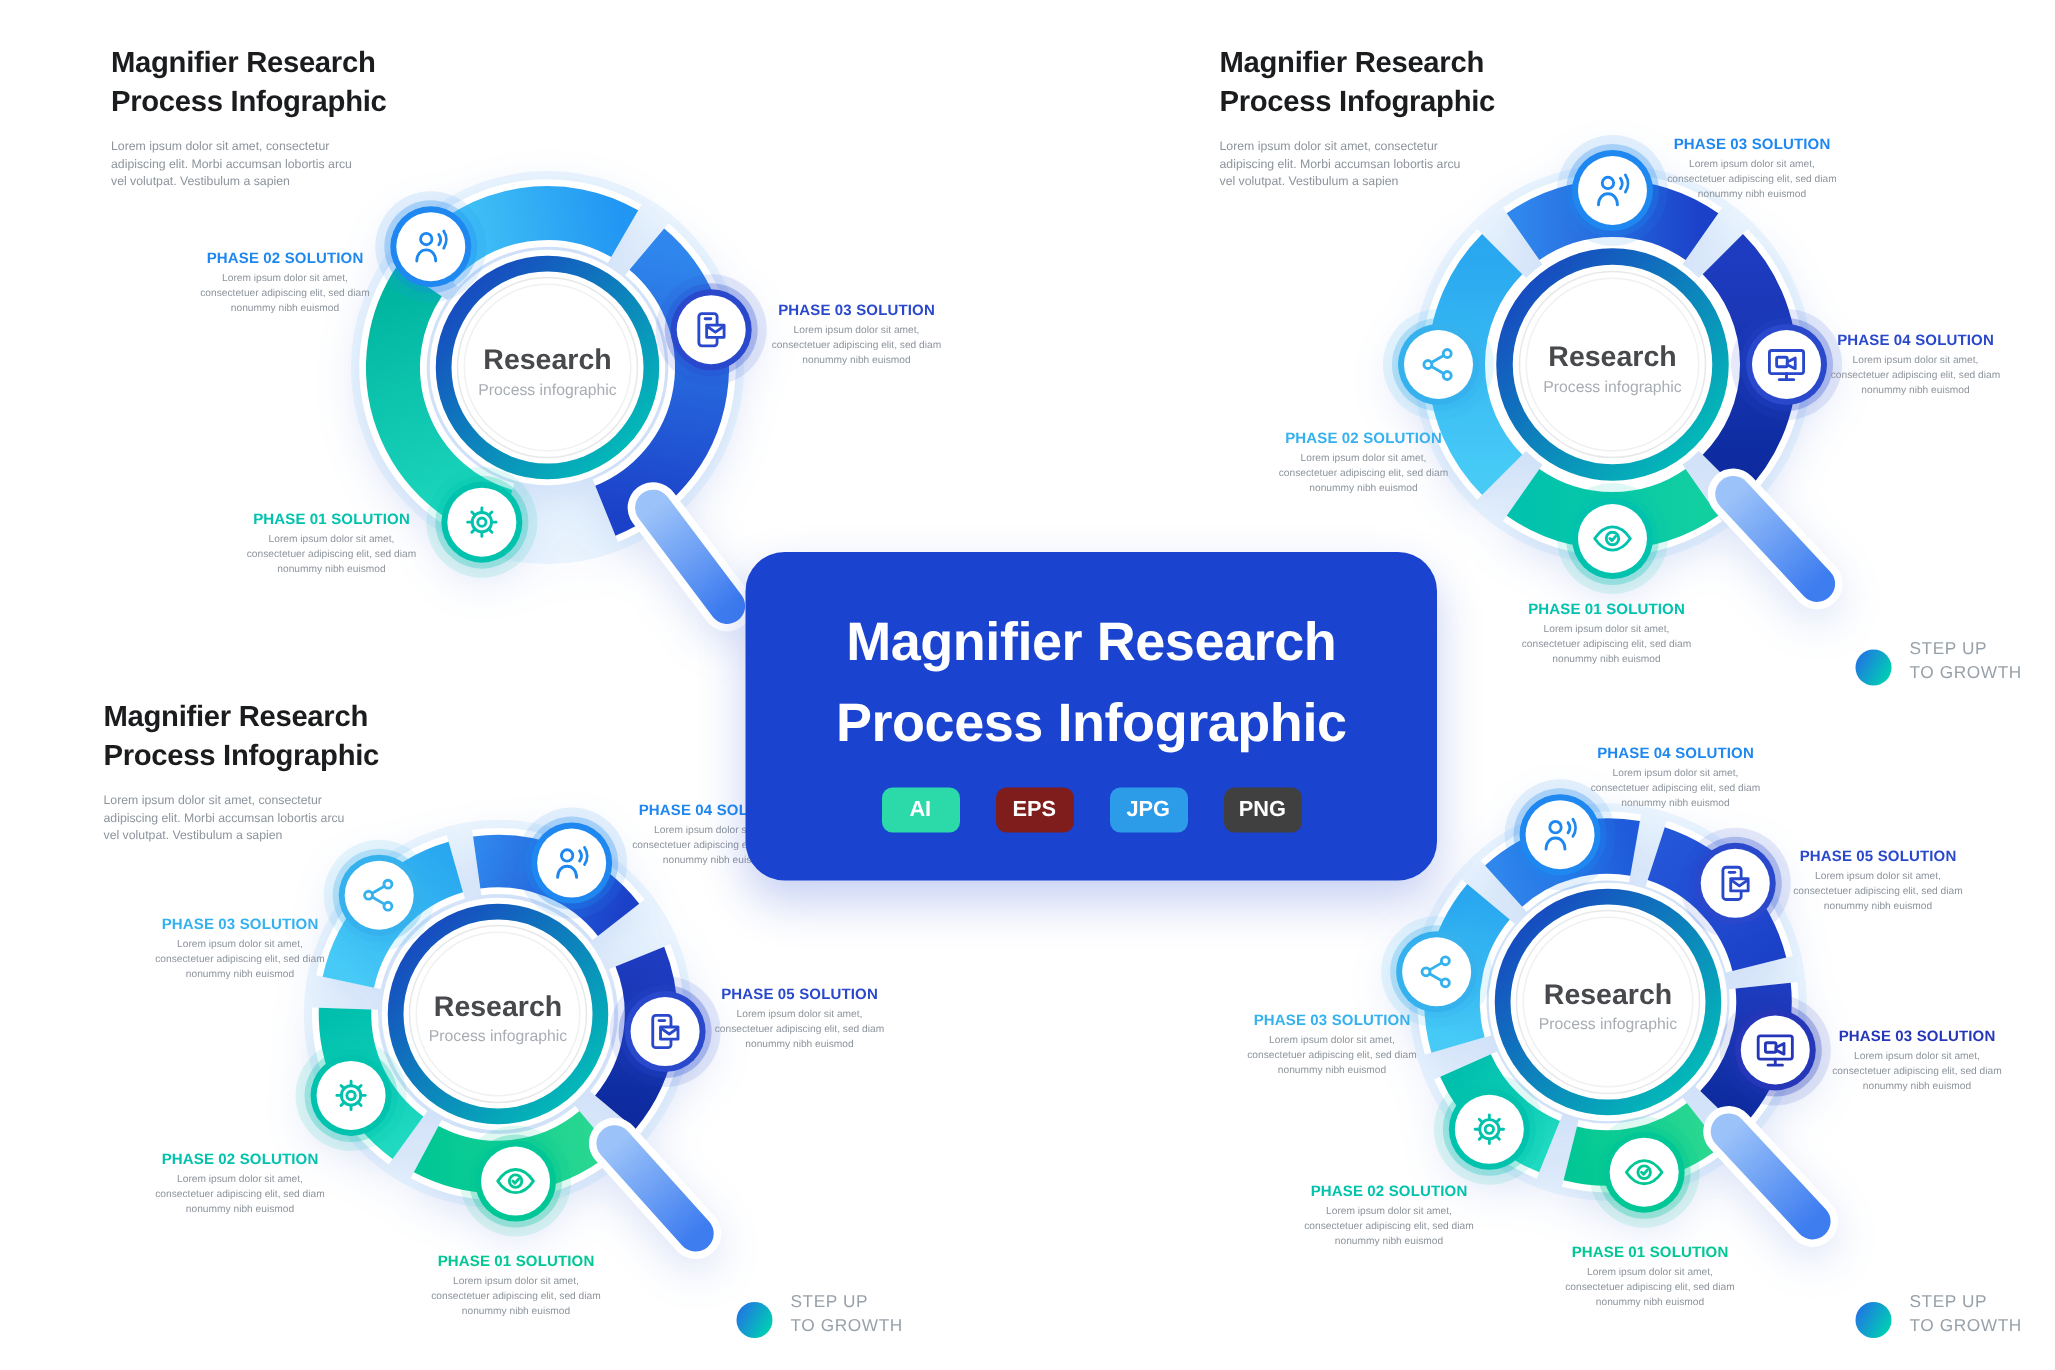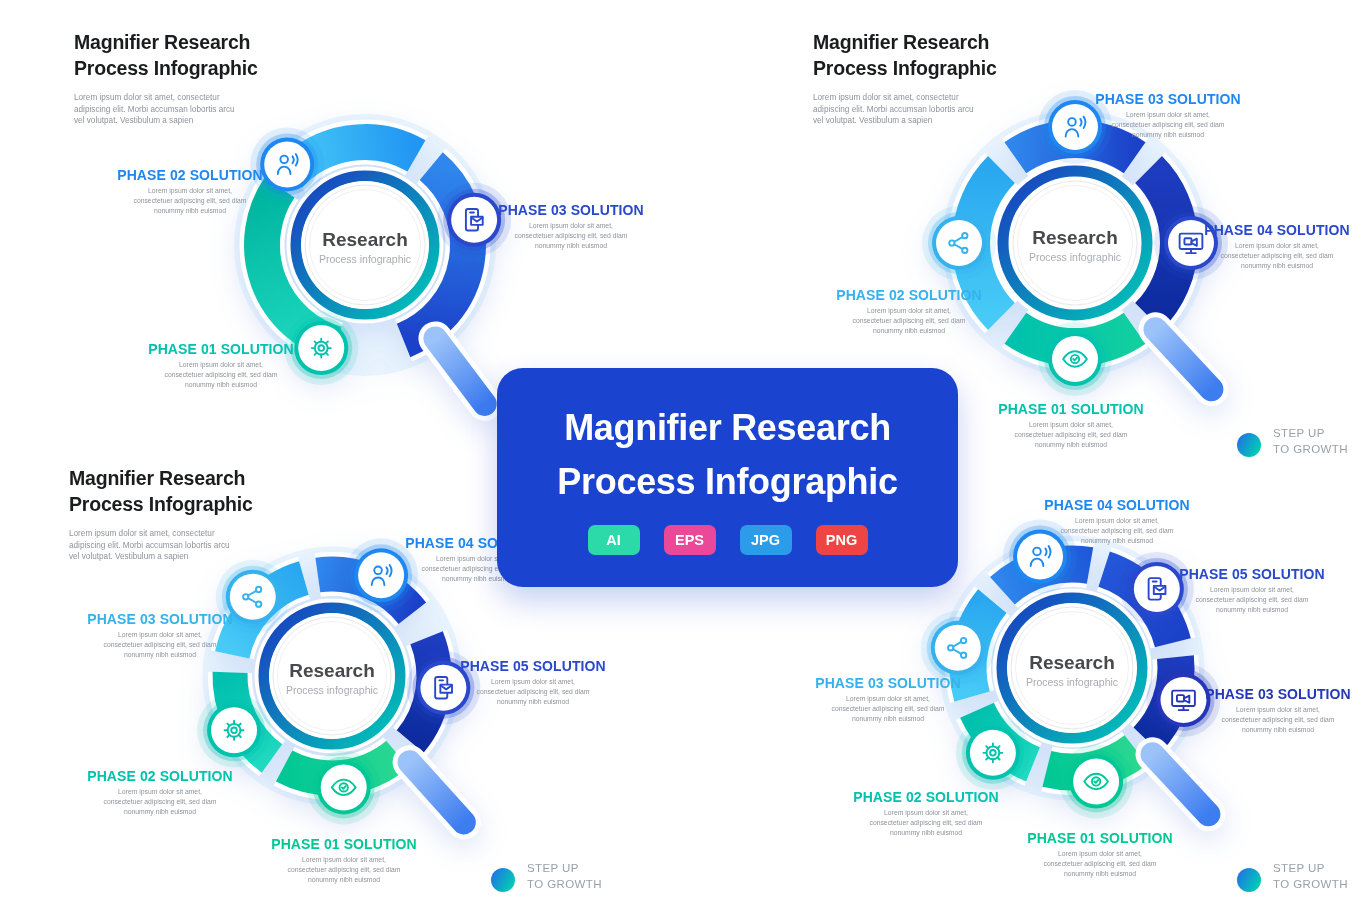--- a/index.html
+++ b/index.html
@@ -6,21 +6,21 @@
   body{width:1370px;height:913px;background:#ffffff;position:relative;overflow:hidden;
        font-family:"Liberation Sans",sans-serif;}
   .header{position:absolute;z-index:3}
   .header h1{margin:0;font-size:19.5px;line-height:25.5px;font-weight:bold;color:#1b1c1e;letter-spacing:-0.2px}
   .header p{margin:11px 0 0;width:172px;font-size:8.2px;line-height:1.42;color:#8d949c}
   .graphic{position:absolute;width:440px;height:440px;z-index:1}
   .graphic svg{filter:drop-shadow(0 9px 14px rgba(40,90,205,0.16))}
   .c-title{font-family:"Liberation Sans",sans-serif;font-weight:bold;font-size:19px;fill:#47494d}
   .c-sub{font-family:"Liberation Sans",sans-serif;font-size:10.5px;fill:#a8adb3}
   .phase-label{position:absolute;width:160px;text-align:center;z-index:2}
-  .phase-label h4{margin:0;font-size:14px;font-weight:bold;letter-spacing:0.1px}
+  .phase-label h4{margin:0;font-size:10px;font-weight:bold;letter-spacing:0.1px}
   .phase-label p{max-width:118px;margin:3px auto 0;font-size:6.8px;line-height:1.5;color:#8d949c}
   .card{position:absolute;left:497px;top:368px;width:461px;height:219px;border-radius:26px;z-index:5;
         display:flex;flex-direction:column;align-items:center;justify-content:center;
         box-shadow:0 14px 30px rgba(26,67,207,0.25)}
   .card-title{color:#fff;font-size:36px;font-weight:bold;line-height:54px;text-align:center;letter-spacing:-0.3px}
   .badges{display:flex;gap:24px;margin-top:16px}
   .badge{height:30px;min-width:34px;padding:0 9px;border-radius:7px;color:#fff;font-weight:bold;
          font-size:14.5px;display:flex;align-items:center;justify-content:center}
   .logo{position:absolute;display:flex;align-items:flex-end;gap:12px;z-index:3}
   .logo-circle{width:24px;height:24px;border-radius:50%;background:linear-gradient(120deg,#1f7ae0 15%,#00cdb4 85%)}
@@ -525,23 +525,23 @@
     </div>
   </div>
 
 <div class="card" id="center-card" style="background: rgb(26, 67, 207);">
   <div class="card-title">
     <div>Magnifier Research</div>
     <div>Process Infographic</div>
   </div>
   <div class="badges" id="badges">
       <span class="badge" style="background: rgb(43, 217, 169);">AI</span>
-      <span class="badge" style="background: #ec4899;">EPS</span>
+      <span class="badge" style="background: #7f1d1d;">EPS</span>
       <span class="badge" style="background: rgb(45, 156, 232);">JPG</span>
-      <span class="badge" style="background: #ef4444;">PNG</span>
+      <span class="badge" style="background: #404040;">PNG</span>
     </div>
 </div>
 
 <div class="logo" style="left:1237px;top:426px">
   <div class="logo-circle"></div>
   <div class="logo-text"><span>STEP UP</span><br><span>TO GROWTH</span></div>
 </div>
 <div class="logo" style="left:491px;top:861px">
   <div class="logo-circle"></div>
   <div class="logo-text"><span>STEP UP</span><br><span>TO GROWTH</span></div>

